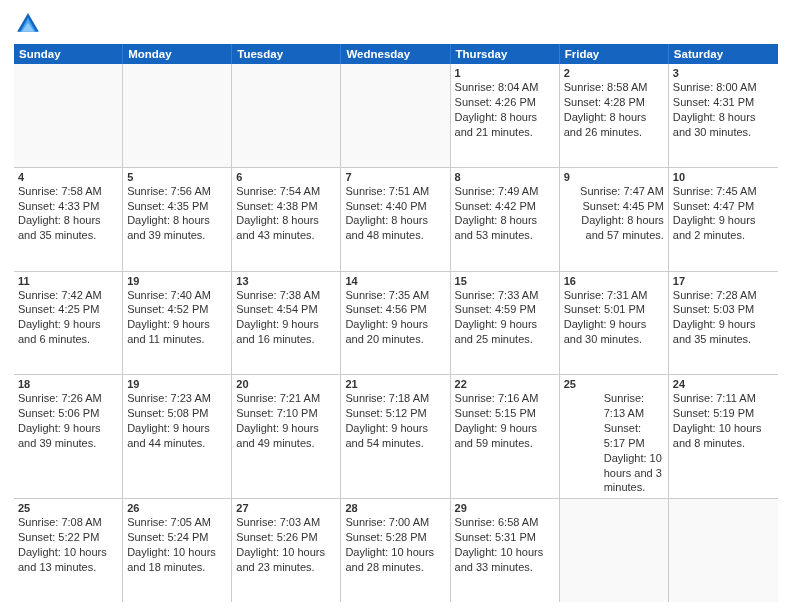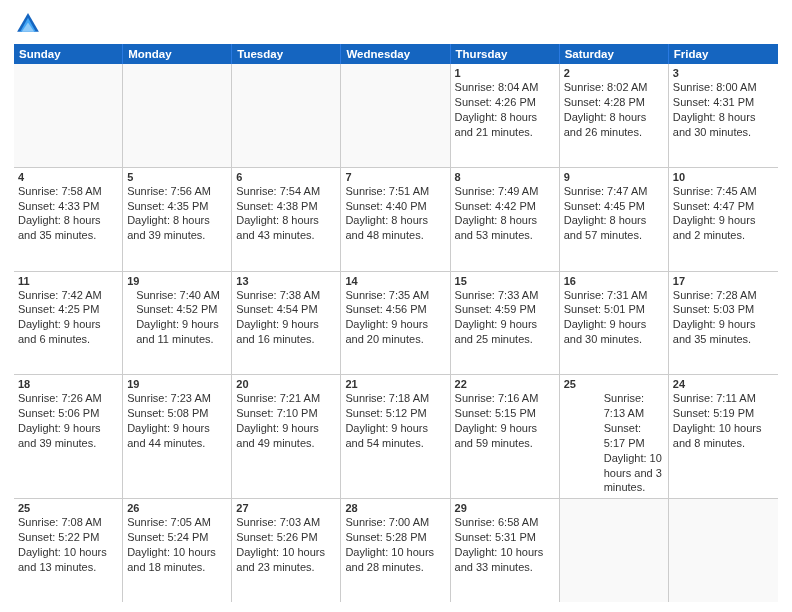--- a/index.html
+++ b/index.html
@@ -130,38 +130,38 @@
     </div>
   </div>
 
   <div class="calendar">
     <div class="cal-header-row">
     <div class="cal-header-cell">Sunday</div>
         <div class="cal-header-cell">Monday</div>
         <div class="cal-header-cell">Tuesday</div>
         <div class="cal-header-cell">Wednesday</div>
         <div class="cal-header-cell">Thursday</div>
+        <div class="cal-header-cell">Friday</div>
         <div class="cal-header-cell">Saturday</div>
-        <div class="cal-header-cell">Friday</div>
       </div>
     <div class="cal-body">
     <div class="cal-week">
           <div class="cal-cell empty"></div>
           <div class="cal-cell empty"></div>
           <div class="cal-cell empty"></div>
           <div class="cal-cell empty"></div>
           <div class="cal-cell">
             <span class="day-num">1</span>
             <div class="cell-text" style="white-space: pre-line;">Sunrise: 8:04 AM
 Sunset: 4:26 PM
 Daylight: 8 hours and 21 minutes.</div>
           </div>
           <div class="cal-cell">
             <span class="day-num">2</span>
-            <div class="cell-text" style="white-space: pre-line;">Sunrise: 8:02 AM
+            <div class="cell-text" style="white-space: pre-line;">Sunrise: 8:58 AM
 Sunset: 4:28 PM
 Daylight: 8 hours and 26 minutes.</div>
           </div>
           <div class="cal-cell">
             <span class="day-num">3</span>
             <div class="cell-text" style="white-space: pre-line;">Sunrise: 8:00 AM
 Sunset: 4:31 PM
 Daylight: 8 hours and 30 minutes.</div>
           </div>
         </div>
@@ -191,41 +191,41 @@
 Daylight: 8 hours and 48 minutes.</div>
           </div>
           <div class="cal-cell">
             <span class="day-num">8</span>
             <div class="cell-text" style="white-space: pre-line;">Sunrise: 7:49 AM
 Sunset: 4:42 PM
 Daylight: 8 hours and 53 minutes.</div>
           </div>
           <div class="cal-cell">
             <span class="day-num">9</span>
-            <div class="cell-text" style="white-space: pre-line;">Sunrise: 7:47 AM
+            <div class="cell-text" style="white-space: pre-line; text-align: right;">Sunrise: 7:47 AM
 Sunset: 4:45 PM
 Daylight: 8 hours and 57 minutes.</div>
           </div>
           <div class="cal-cell">
             <span class="day-num">10</span>
             <div class="cell-text" style="white-space: pre-line;">Sunrise: 7:45 AM
 Sunset: 4:47 PM
 Daylight: 9 hours and 2 minutes.</div>
           </div>
         </div>
         <div class="cal-week">
           <div class="cal-cell">
             <span class="day-num">11</span>
             <div class="cell-text" style="white-space: pre-line;">Sunrise: 7:42 AM
 Sunset: 4:25 PM
 Daylight: 9 hours and 6 minutes.</div>
           </div>
           <div class="cal-cell">
             <span class="day-num">19</span>
-            <div class="cell-text" style="white-space: pre-line; margin-left: 9px;">Sunrise: 7:40 AM
+            <div class="cell-text" style="white-space: pre-line;">Sunrise: 7:40 AM
 Sunset: 4:52 PM
 Daylight: 9 hours and 11 minutes.</div>
           </div>
           <div class="cal-cell">
             <span class="day-num">13</span>
             <div class="cell-text" style="white-space: pre-line;">Sunrise: 7:38 AM
 Sunset: 4:54 PM
 Daylight: 9 hours and 16 minutes.</div>
           </div>
           <div class="cal-cell">

